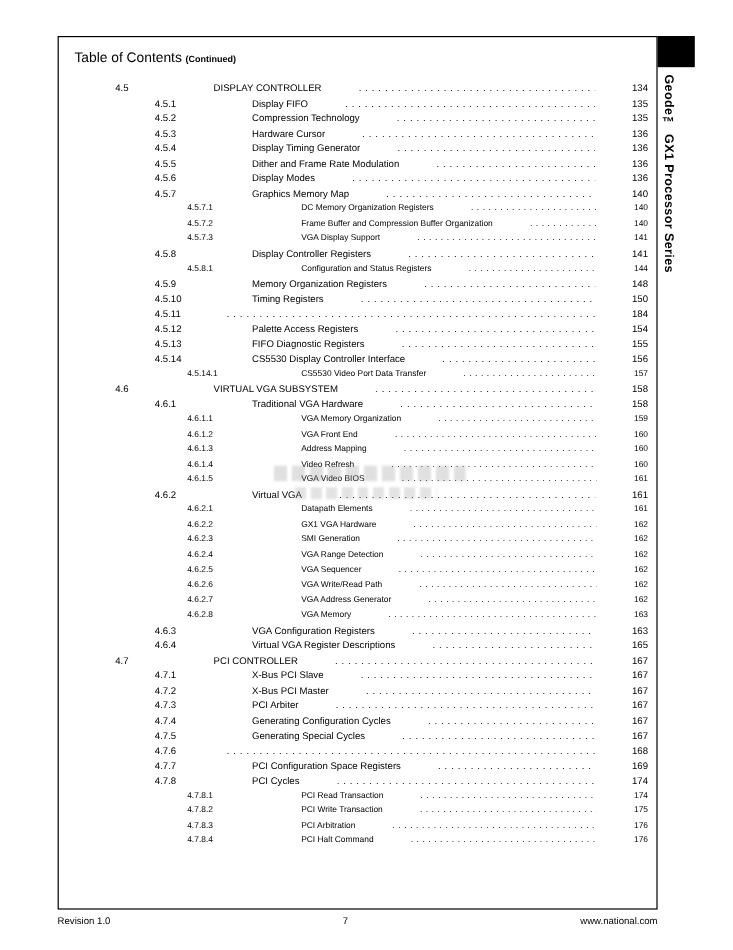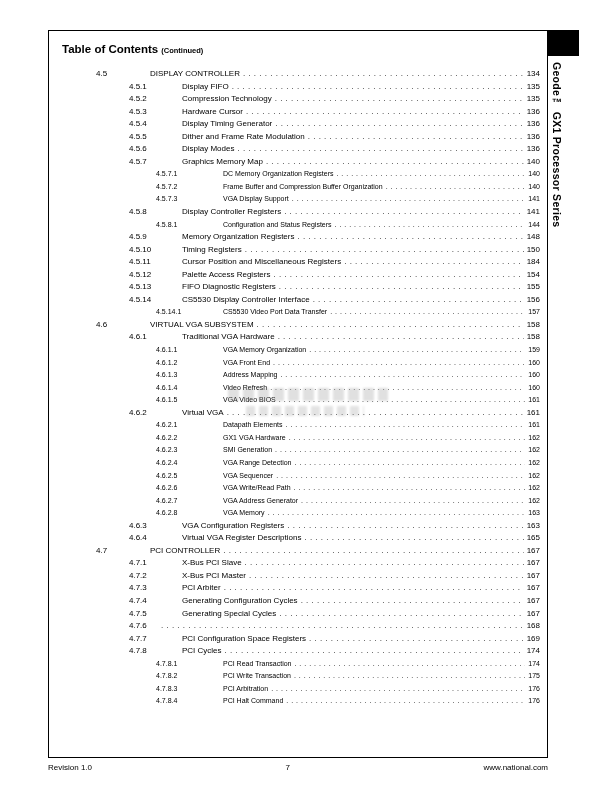--- a/index.html
+++ b/index.html
@@ -25,21 +25,21 @@
     box-sizing: border-box;
     background: #fff;
   }
   .toc-header {
     position: absolute;
     left: 13px;
     top: 8px;
     white-space: nowrap;
   }
   .toc-title {
-    font-weight: bold;
+    font-weight: normal;
     font-size: 11.5px;
     text-align: right;
   }
   .toc-title-suffix {
     font-weight: bold;
     font-size: 7.5px;
     margin-left: 3px;
     text-align: center;
   }
   .toc-list {
@@ -48,20 +48,21 @@
     top: 37px;
     right: 7px;
   }
   .toc-row {
     display: flex;
     align-items: center;
     height: 12.55px;
     line-height: 12.55px;
     white-space: nowrap;
     overflow: hidden;
+    gap: 28px;
   }
   .toc-num { flex: 0 0 auto; }
   .toc-entry-title { flex: 0 0 auto; padding-right: 3px; margin-left: 21px; }
   .dots {
     flex: 1 1 auto;
     overflow: hidden;
     letter-spacing: 0.5px;
     min-width: 8px;
   }
   .toc-page { flex: 0 0 auto; padding-left: 3px; }
@@ -217,21 +218,20 @@
         <span class="toc-page">148</span>
       </div>
       <div class="toc-row level-2">
         <span class="toc-num">4.5.10</span>
         <span class="toc-entry-title">Timing Registers</span>
         <span class="dots">. . . . . . . . . . . . . . . . . . . . . . . . . . . . . . . . . . . . . . . . . . . . . . . . . . . . . . . . . . . . . . . . . . . . . . . . . . . . . . . . . . . . . . . . . . . . . . . . . . . . . . . . . . . . . . . . . . . . . . . . . . . . . . . . . . . . . . . . . . . . . . . . . . . . . . . . . . . . . . . . . . . . . . . . . . . . . . . . . . . . . . . . . . . . . . . . . . . . . . . . . . . . . . . . . . . . . . . . . . . . . . . . . . . . . . . . . . . . . . . . . . . . . . . . . . . . . . . . . . . . . . . . . . . . . . . . . . . . . . . . . . . . . . . . . . . . . . . . . . . . </span>
         <span class="toc-page">150</span>
       </div>
       <div class="toc-row level-2">
         <span class="toc-num">4.5.11</span>
-        <span class="toc-entry-title">Cursor Position and Miscellaneous Registers</span>
         <span class="dots">. . . . . . . . . . . . . . . . . . . . . . . . . . . . . . . . . . . . . . . . . . . . . . . . . . . . . . . . . . . . . . . . . . . . . . . . . . . . . . . . . . . . . . . . . . . . . . . . . . . . . . . . . . . . . . . . . . . . . . . . . . . . . . . . . . . . . . . . . . . . . . . . . . . . . . . . . . . . . . . . . . . . . . . . . . . . . . . . . . . . . . . . . . . . . . . . . . . . . . . . . . . . . . . . . . . . . . . . . . . . . . . . . . . . . . . . . . . . . . . . . . . . . . . . . . . . . . . . . . . . . . . . . . . . . . . . . . . . . . . . . . . . . . . . . . . . . . . . . . . . </span>
         <span class="toc-page">184</span>
       </div>
       <div class="toc-row level-2">
         <span class="toc-num">4.5.12</span>
         <span class="toc-entry-title">Palette Access Registers</span>
         <span class="dots">. . . . . . . . . . . . . . . . . . . . . . . . . . . . . . . . . . . . . . . . . . . . . . . . . . . . . . . . . . . . . . . . . . . . . . . . . . . . . . . . . . . . . . . . . . . . . . . . . . . . . . . . . . . . . . . . . . . . . . . . . . . . . . . . . . . . . . . . . . . . . . . . . . . . . . . . . . . . . . . . . . . . . . . . . . . . . . . . . . . . . . . . . . . . . . . . . . . . . . . . . . . . . . . . . . . . . . . . . . . . . . . . . . . . . . . . . . . . . . . . . . . . . . . . . . . . . . . . . . . . . . . . . . . . . . . . . . . . . . . . . . . . . . . . . . . . . . . . . . . . </span>
         <span class="toc-page">154</span>
       </div>
       <div class="toc-row level-2">

